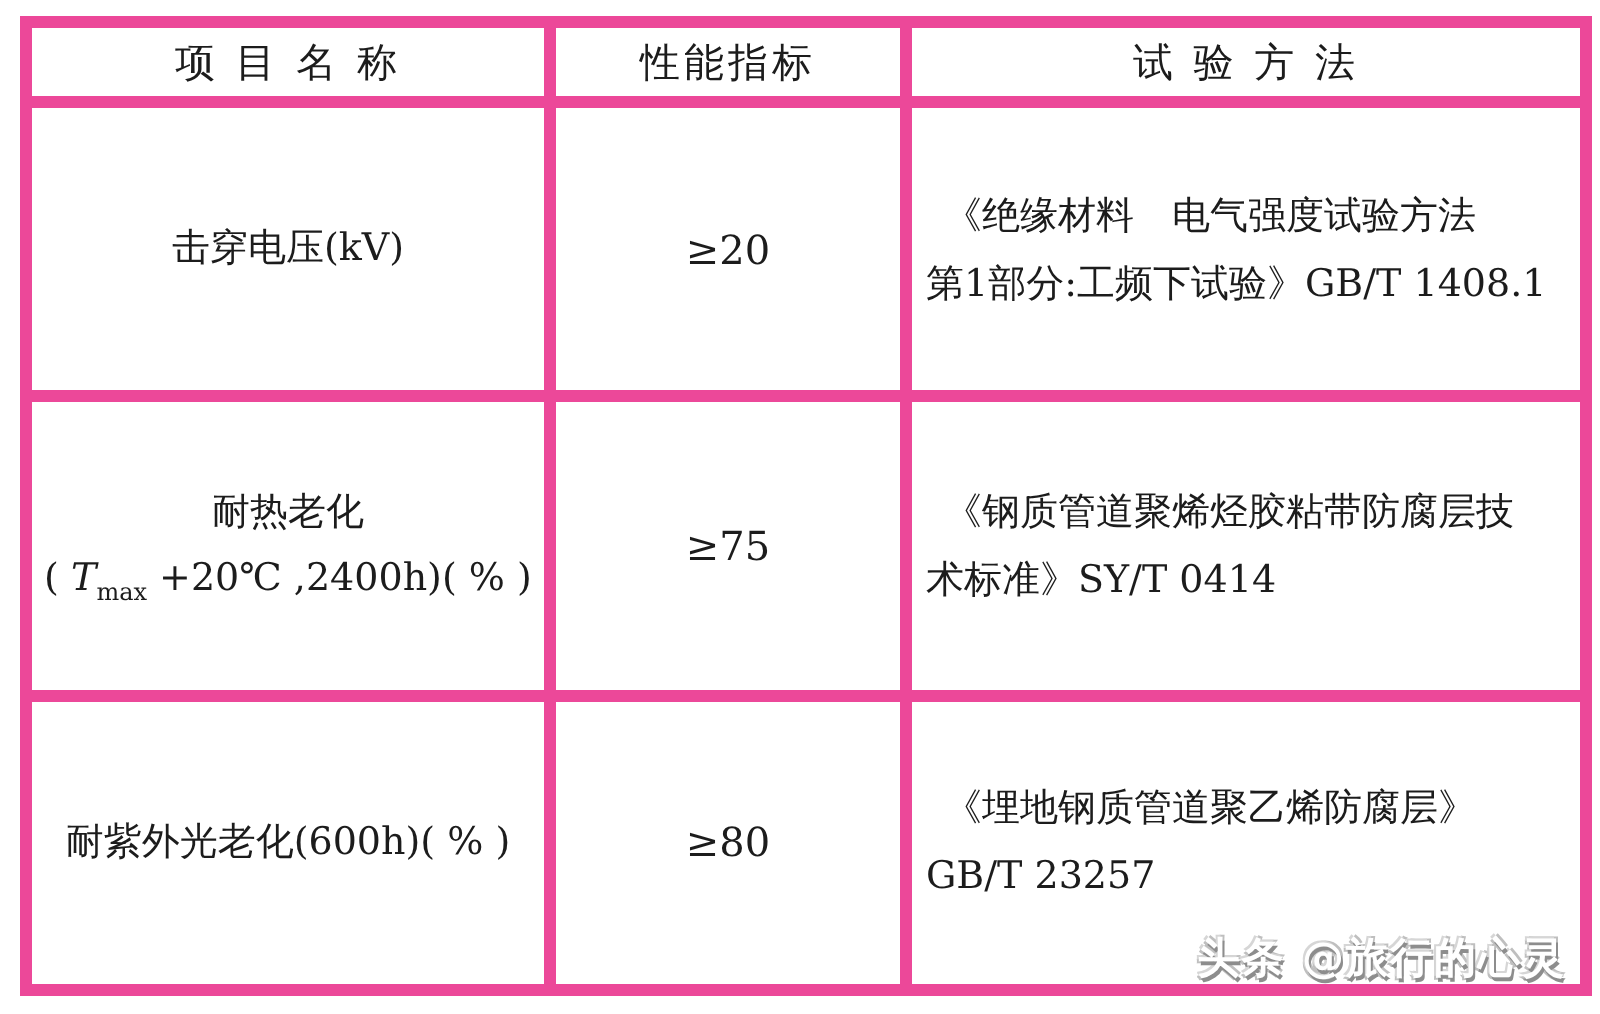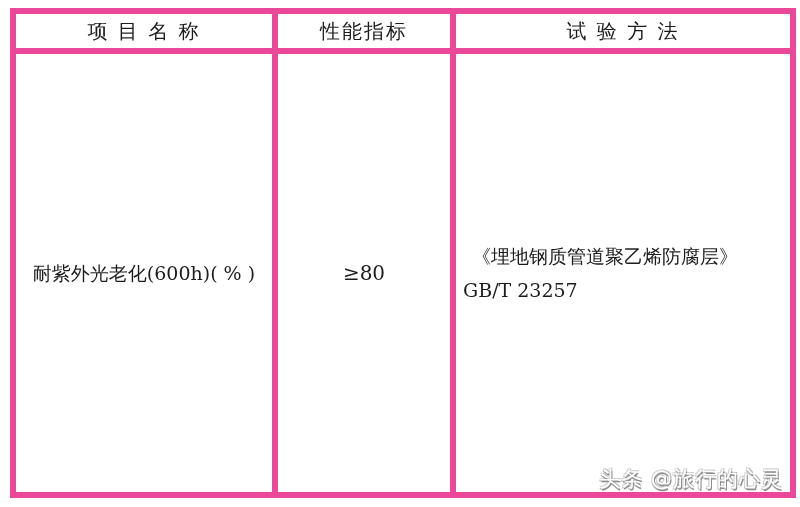--- a/index.html
+++ b/index.html
@@ -30,21 +30,21 @@
   td.value-cell{text-align:center;font-size:20px;}
   td.method-cell{text-align:left;font-size:19px;padding:2px 4px 2px 7px;}
   td.method-cell .mline{line-height:34px;white-space:nowrap;}
   td.method-cell .mline:first-child{text-indent:9px;}
   sup{font-size:12px;line-height:0;}
   sub{font-size:12px;line-height:0;}
   i{font-style:italic;font-family:"DejaVu Serif","Liberation Serif",serif;}
   .watermark{
     position:absolute;right:17px;top:465px;z-index:5;
     font-family:"DejaVu Sans","Liberation Sans",sans-serif;
-    font-size:21px;font-weight:normal;letter-spacing:1px;
+    font-size:21px;font-weight:bold;letter-spacing:1px;
     color:#ffffff;
     text-shadow:1px 2px 0 #8d8d8d,-1px -1px 0 #d6d6d6,1px -1px 0 #bfbfbf,-1px 1px 0 #bfbfbf;
   }
 </style>
 </head>
 <body>
 
 <div class="stage">
   <div class="tablewrap">
     <table class="spec">
@@ -54,24 +54,45 @@
           <col style="width:340px">
       </colgroup>
       <thead>
         <tr>
           <th>项 目 名 称</th>
           <th>性能指标</th>
           <th>试 验 方 法</th>
         </tr>
       </thead>
       <tbody>
+  <tr>
+    <td class="name-cell">
+              <div class="nline">击穿电压(kV)</div>
+            </td>
+    <td class="value-cell">≥20</td>
+    <td class="method-cell">
+              <div class="mline">《绝缘材料　电气强度试验方法</div>
+              <div class="mline">第1部分:工频下试验》GB/T 1408.1</div>
+            </td>
+  </tr>
 
 
 
 
+  <tr>
+    <td class="name-cell">
+              <div class="nline">耐热老化</div>
+              <div class="nline">( <i>T</i><sub>max</sub> +20℃ ,2400h)( % )</div>
+            </td>
+    <td class="value-cell">≥75</td>
+    <td class="method-cell">
+              <div class="mline">《钢质管道聚烯烃胶粘带防腐层技</div>
+              <div class="mline">术标准》SY/T 0414</div>
+            </td>
+  </tr>
 
   <tr>
     <td class="name-cell">
               <div class="nline">耐紫外光老化(600h)( % )</div>
             </td>
     <td class="value-cell">≥80</td>
     <td class="method-cell">
               <div class="mline">《埋地钢质管道聚乙烯防腐层》</div>
               <div class="mline">GB/T 23257</div>
             </td>

